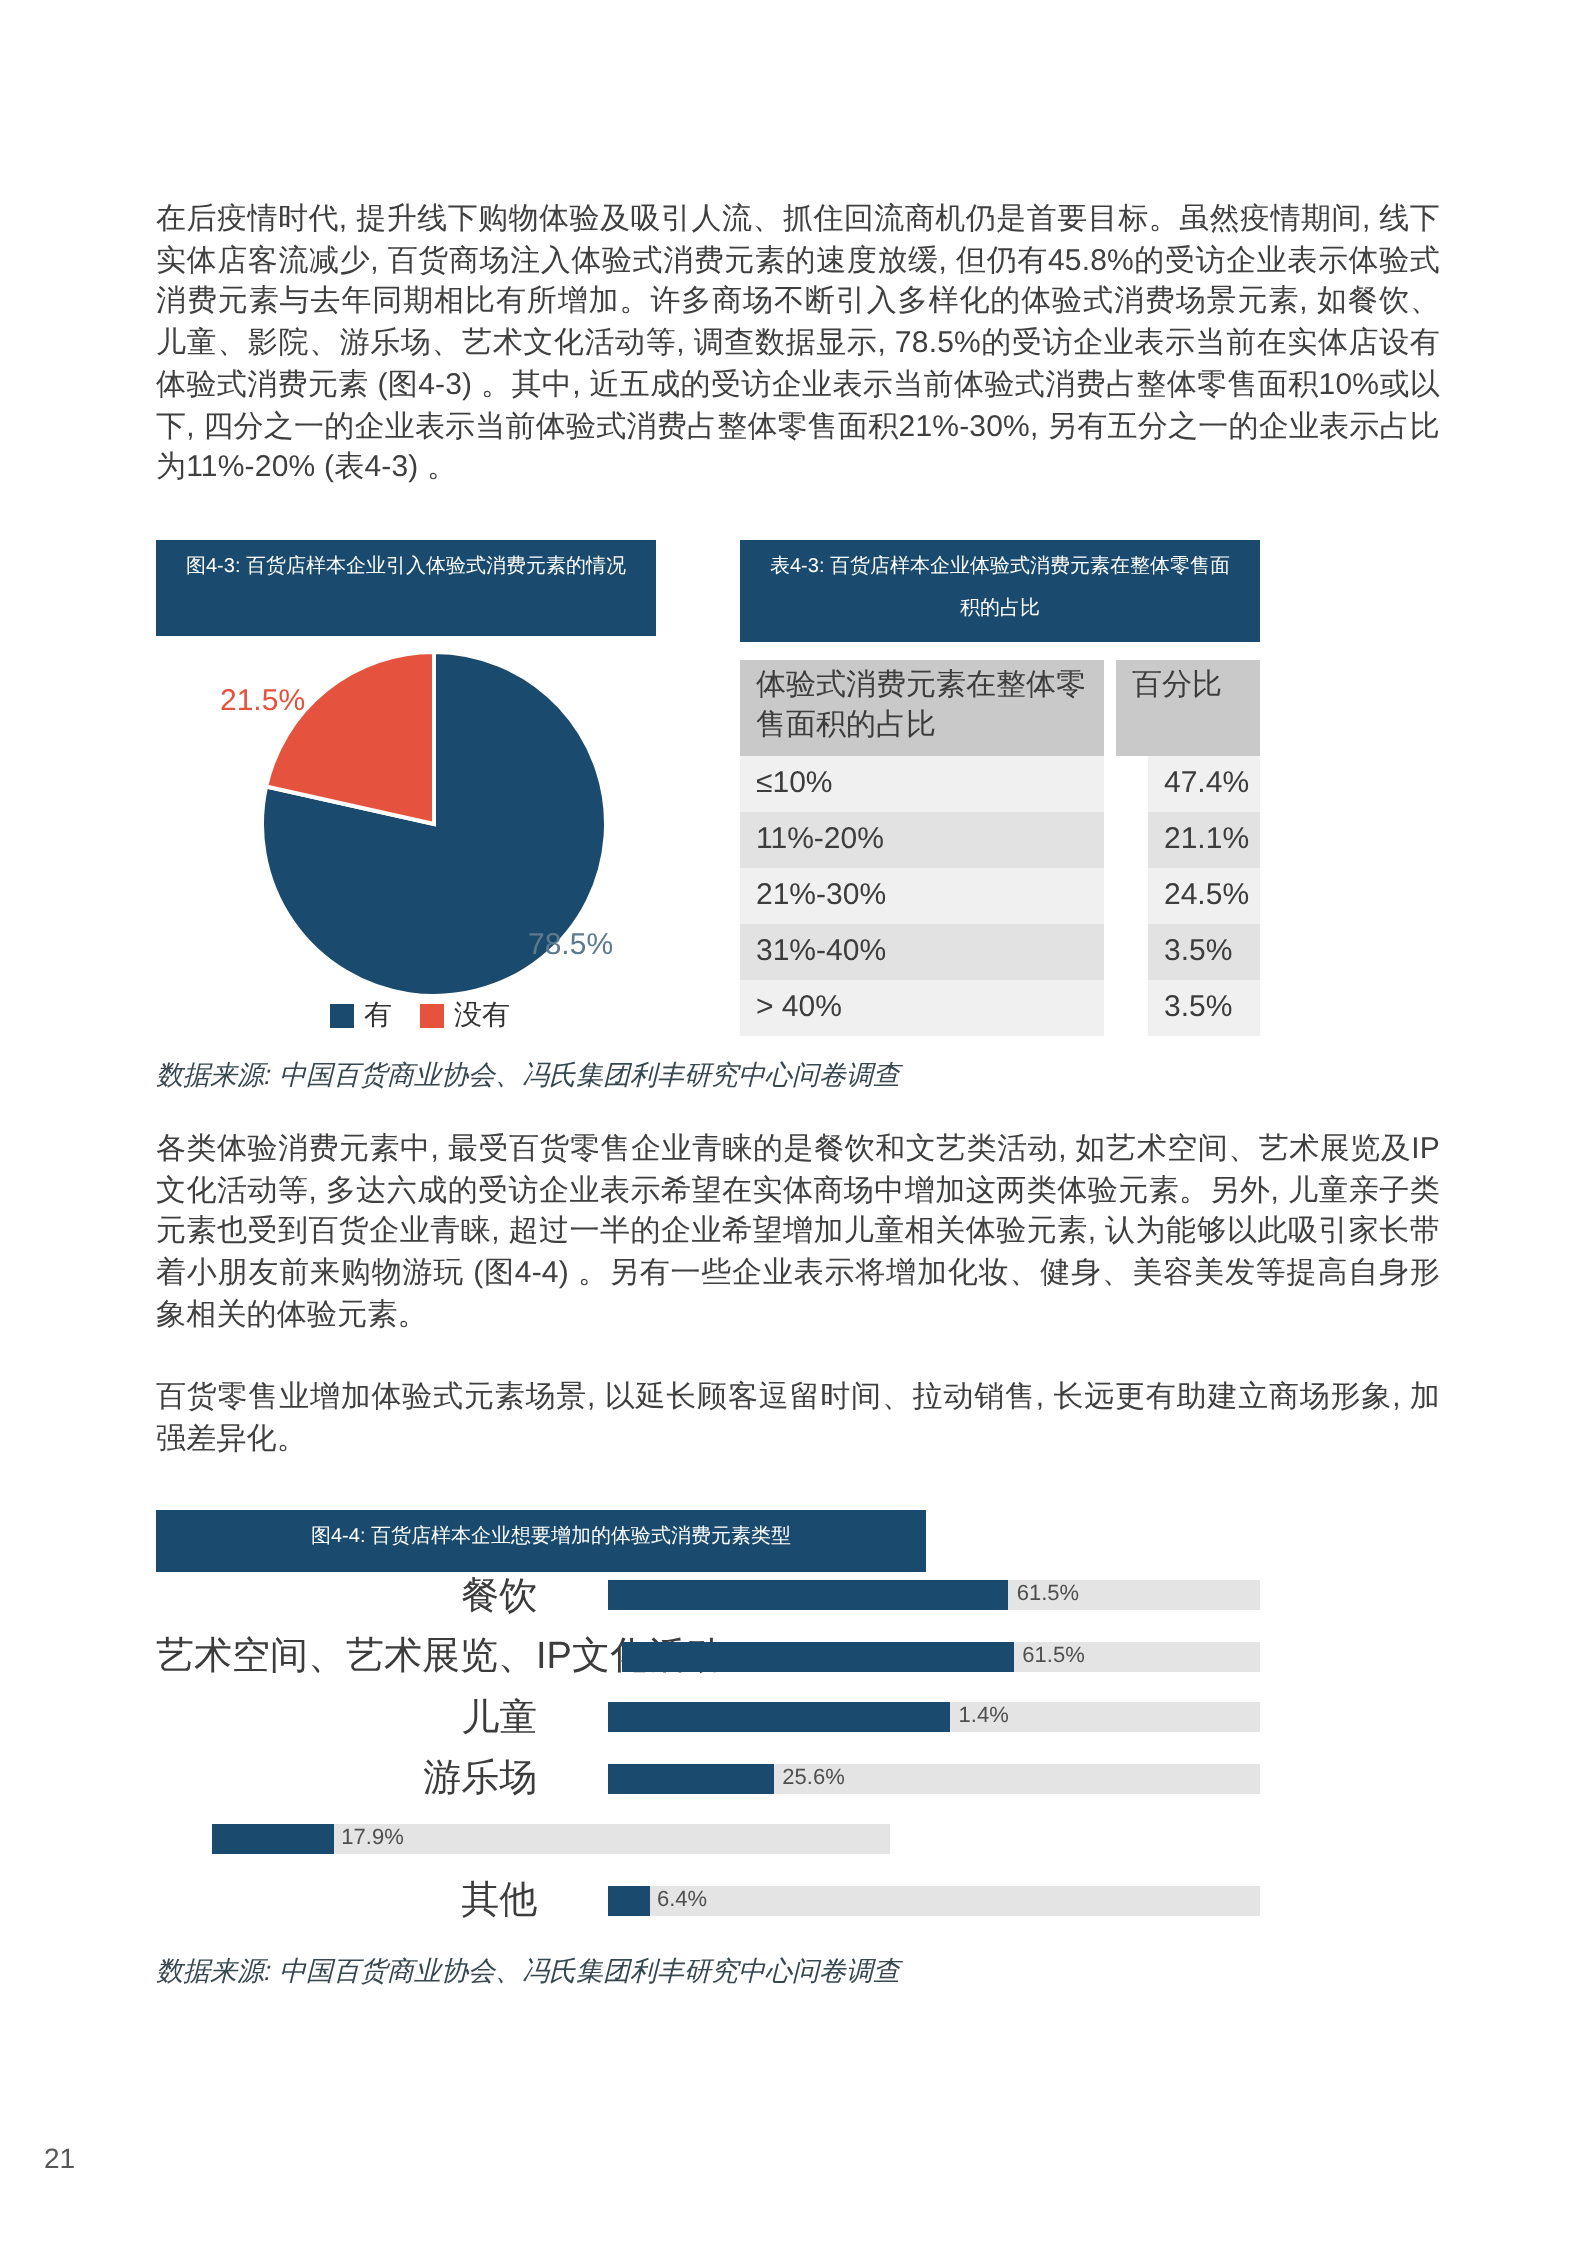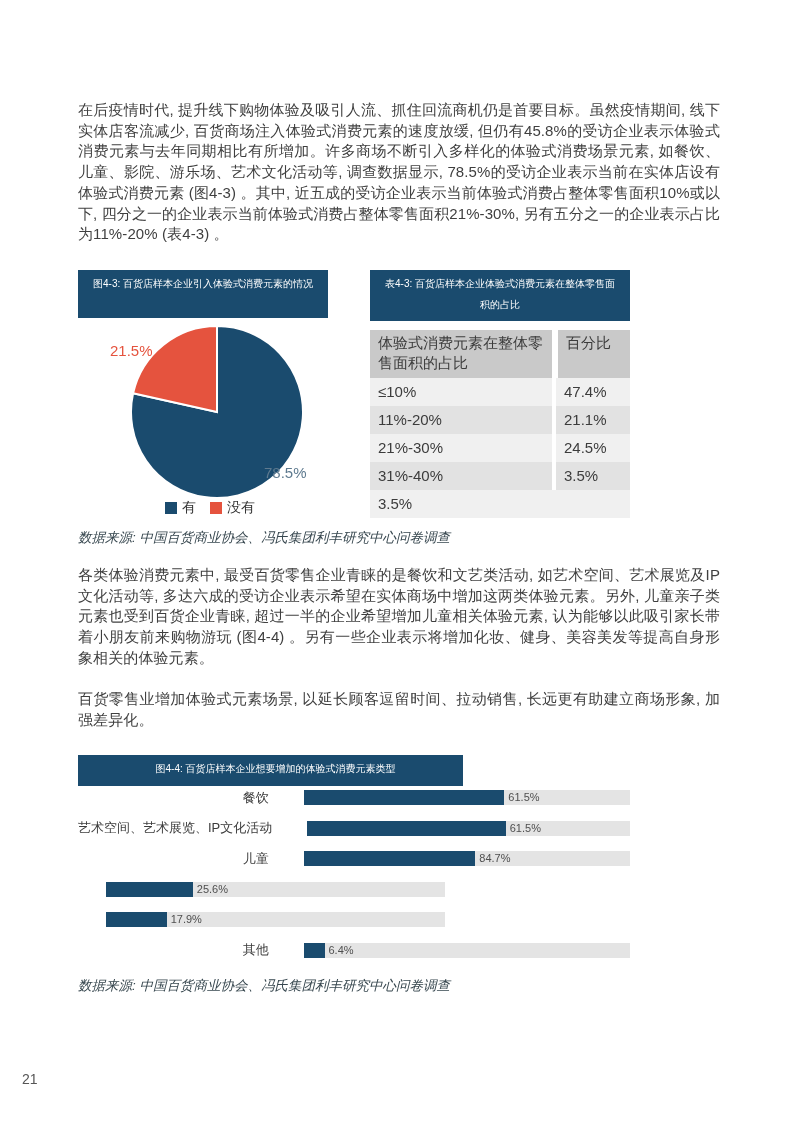--- a/index.html
+++ b/index.html
@@ -30,34 +30,34 @@
   .legend-item { display:flex; align-items:center; gap:5px; font-size:14px; color:#333; }
   .swatch { width:12px; height:12px; display:inline-block; }
 
   
   #table43 { position:absolute; left:370px; top:330px; width:260px; font-size:15px; color:#3c3c3c; }
   .t-head { display:flex; }
   .t-head .c1 { width:182px; margin-right:6px; background:#c9c9c9; padding:3px 8px 5px 8px;
                 line-height:20px; min-height:46px; }
   .t-head .c2 { flex:1; background:#c9c9c9; padding:3px 8px 5px 8px; line-height:20px; }
   .t-row { display:flex; height:28px; line-height:28px; }
-  .t-row .c1 { width:182px; margin-right:4px; padding-left:8px; }
+  .t-row .c1 { width:182px; margin-right:22px; padding-left:8px; }
   .t-row .c2 { flex:1; padding-left:8px; }
   .t-row.alt-0 .c1, .t-row.alt-0 .c2 { background:#f0f0f0; }
   .t-row.alt-1 .c1, .t-row.alt-1 .c2 { background:#e2e2e2; }
 
   
   .caption { position:absolute; left:78px; font-size:13.5px; font-style:italic; color:#37474f; }
   #caption1 { top:529px; }
   #caption2 { top:977px; }
 
   
   #bar-rows { position:absolute; left:78px; top:790px; width:552px; }
   .bar-row { display:flex; align-items:center; height:15px; margin-bottom:15.5px; }
-  .bar-row .bar-label { width:205px; text-align:right; padding-right:7px; font-size:13px;
+  .bar-row .bar-label { width:205px; text-align:right; padding-right:7px; font-size:19px;
                         color:#3c3c3c; white-space:nowrap; }
   .bar-track { position:relative; width:339px; height:15px; background:#e4e4e4;margin-left:28px; }
   .bar-fill { position:absolute; left:0; top:0; height:100%; background:#1a4b6e; }
   .bar-value { position:absolute; top:0; font-size:11px; line-height:15px; color:#4f4f4f;
                white-space:nowrap; padding-left:4px; }
 
   #page-number { position:absolute; left:22px; top:1071px; font-size:14px; color:#565656; }
 </style>
 </head>
 <body>
@@ -107,20 +107,21 @@
       </div>
       <div class="t-row alt-0">
         <div class="c1">21%-30%</div>
         <div class="c2">24.5%</div>
       </div>
       <div class="t-row alt-1">
         <div class="c1">31%-40%</div>
         <div class="c2">3.5%</div>
       </div>
       <div class="t-row alt-0">
+        <div class="c1">&gt; 40%</div>
         <div class="c2">3.5%</div>
       </div>
     </div>
 
   <p class="caption" id="caption1">数据来源: 中国百货商业协会、冯氏集团利丰研究中心问卷调查</p>
 
   <p class="para" id="para2">各类体验消费元素中, 最受百货零售企业青睐的是餐饮和文艺类活动, 如艺术空间、艺术展览及IP文化活动等, 多达六成的受访企业表示希望在实体商场中增加这两类体验元素。另外, 儿童亲子类元素也受到百货企业青睐, 超过一半的企业希望增加儿童相关体验元素, 认为能够以此吸引家长带着小朋友前来购物游玩 (图4-4) 。另有一些企业表示将增加化妆、健身、美容美发等提高自身形象相关的体验元素。</p>
   <p class="para" id="para3">百货零售业增加体验式元素场景, 以延长顾客逗留时间、拉动销售, 长远更有助建立商场形象, 加强差异化。</p>
 
   <div class="fig-header" id="fig44-header">
@@ -139,24 +140,25 @@
         <span class="bar-label">艺术空间、艺术展览、IP文化活动</span>
         <span class="bar-track" style="background: rgb(228, 228, 228);">
           <span class="bar-fill" style="width: 61.5%; background: rgb(26, 75, 110);"></span>
           <span class="bar-value" style="left: 61.5%;">61.5%</span>
         </span>
       </div>
       <div class="bar-row">
         <span class="bar-label">儿童</span>
         <span class="bar-track" style="background: rgb(228, 228, 228);">
           <span class="bar-fill" style="width: 52.6%; background: rgb(26, 75, 110);"></span>
-          <span class="bar-value" style="left: 52.6%;">84.7%</span>
+          <span class="bar-value" style="left: 52.6%;">1.4%</span>
         </span>
       </div>
       <div class="bar-row">
+        <span class="bar-label">游乐场</span>
         <span class="bar-track" style="background: rgb(228, 228, 228);">
           <span class="bar-fill" style="width: 25.6%; background: rgb(26, 75, 110);"></span>
           <span class="bar-value" style="left: 25.6%;">25.6%</span>
         </span>
       </div>
       <div class="bar-row">
         <span class="bar-track" style="background: rgb(228, 228, 228);">
           <span class="bar-fill" style="width: 17.9%; background: rgb(26, 75, 110);"></span>
           <span class="bar-value" style="left: 17.9%;">17.9%</span>
         </span>

